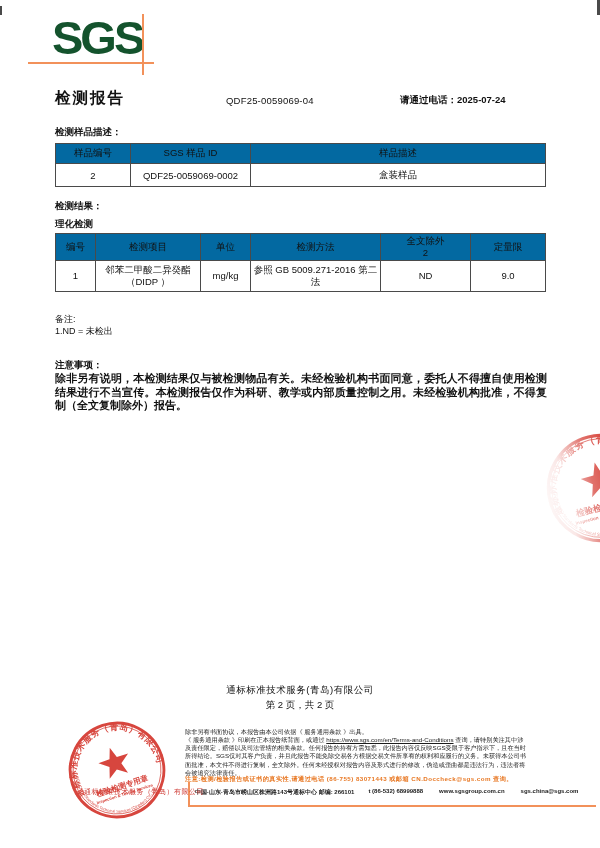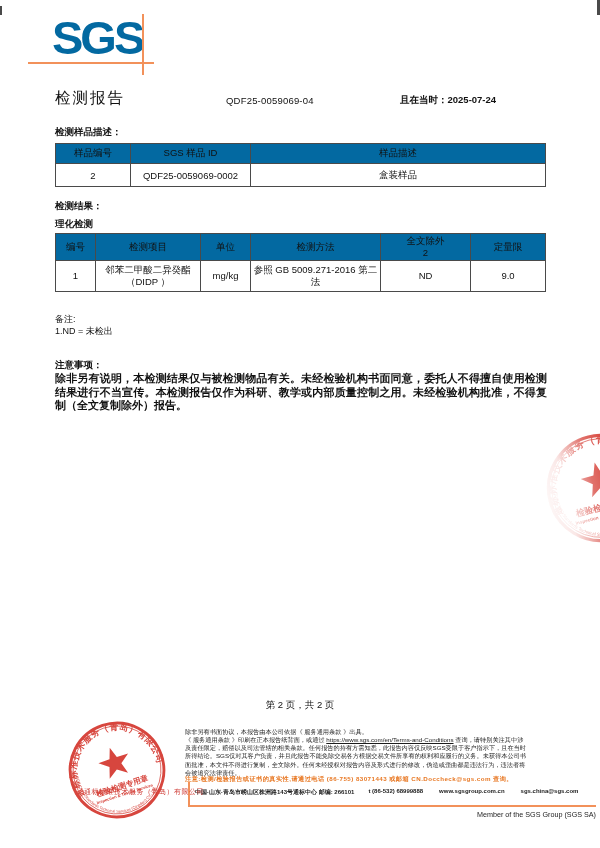--- a/index.html
+++ b/index.html
@@ -2,28 +2,28 @@
 <html><head>
 <meta charset="utf-8">
 <style>
   * { margin:0; padding:0; box-sizing:border-box; }
   html,body { background:#fff; }
   body { font-family:"Liberation Sans","DejaVu Sans",sans-serif; color:#111; }
   .page { position:relative; width:600px; height:848px; background:#fff; overflow:hidden; }
 
   
   .logo-text { position:absolute; left:52px; top:14px; font-size:47px; font-weight:bold;
-               color:#0369a1; letter-spacing:-3px; font-stretch:condensed; line-height:1; }
+               color:#14532d; letter-spacing:-3px; font-stretch:condensed; line-height:1; }
   .logo-hline { position:absolute; left:28px; top:62px; width:126px; height:2px; background:#f2915a; }
   .logo-vline { position:absolute; left:142px; top:14px; width:2px; height:61px; background:#f2915a; }
   .edge-dash-left { position:absolute; left:0; top:6px; width:2px; height:9px; background:#4a4a4a; }
   .edge-dash-right { position:absolute; left:597px; top:0; width:3px; height:15px; background:#4a4a4a; }
 
   
-  .rpt-title { position:absolute; left:55px; top:88px; font-size:15.5px; font-weight:normal; letter-spacing:2px; }
+  .rpt-title { position:absolute; left:55px; top:88px; font-size:15.5px; font-weight:bold; letter-spacing:2px; }
   .rpt-no { position:absolute; left:226px; top:95px; font-size:9.5px; letter-spacing:.2px; }
   .rpt-date { position:absolute; left:400px; top:94px; font-size:9.5px; font-weight:bold; }
 
   .sec-label { position:absolute; font-size:9.5px; font-weight:bold; }
 
   table { border-collapse:collapse; table-layout:fixed; font-size:9.5px; }
   td,th { border:1px solid #4a4a4a; text-align:center; vertical-align:middle; font-weight:normal; padding:1px 2px; }
   .thead-bg th { background:#0369a1; }
   .t1 { position:absolute; left:55px; top:143px; width:490px; }
   .t1 .hr { height:20px; } .t1 .dr { height:23px; }
@@ -67,21 +67,21 @@
 
   <div class="edge-dash-left"></div>
   <div class="edge-dash-right"></div>
 
   <div class="logo-text">SGS</div>
   <div class="logo-hline"></div>
   <div class="logo-vline"></div>
 
   <div class="rpt-title">检测报告</div>
   <div class="rpt-no">QDF25-0059069-04</div>
-  <div class="rpt-date"><span>且在当时：</span><span>2025-07-24</span></div>
+  <div class="rpt-date"><span>请通过电话：</span><span>2025-07-24</span></div>
 
   <div class="sec-label" style="left:55px; top:126px;text-align:right;">检测样品描述：</div>
   <table class="t1">
     <colgroup>
         <col style="width:75px">
         <col style="width:120px">
         <col style="width:295px">
       </colgroup>
     <tbody>
         <tr class="hr thead-bg">
@@ -130,41 +130,41 @@
     </tr>
   </tbody>
     </table>
 
   <div class="remark" style="top:313px;">备注:</div>
   <div class="remark" style="top:325px;">1.ND = 未检出</div>
 
   <div class="notice-title">注意事项：</div>
   <div class="notice-body">除非另有说明，本检测结果仅与被检测物品有关。未经检验机构书面同意，委托人不得擅自使用检测结果进行不当宣传。本检测报告仅作为科研、教学或内部质量控制之用。未经检验机构批准，不得复制（全文复制除外）报告。</div>
 
+  <div class="foot-company">通标标准技术服务(青岛)有限公司</div>
   <div class="foot-page">第 2 页，共 2 页</div>
 
   <div class="legal">
     <div>除非另有书面协议，本报告由本公司依据《 服务通用条款 》出具。</div>
     <div><span>《 服务通用条款 》印刷在正本报告纸背面，或通过 </span><span class="lnk">https://www.sgs.com/en/Terms-and-Conditions</span><span> 查询，请特别关注其中涉</span></div>
     <div>及责任限定，赔偿以及司法管辖的相关条款。任何报告的持有方需知悉，此报告内容仅反映SGS受限于客户指示下，且在当时</div>
     <div>所得结论。SGS仅对其客户负责，并且此报告不能免除交易各方根据交易文件所享有的权利和应履行的义务。未获得本公司书</div>
     <div>面批准，本文件不得进行复制，全文除外。任何未经授权对报告内容及形式进行的修改，伪造或歪曲都是违法行为，违法者将</div>
     <div>会被追究法律责任。</div>
   </div>
   <div class="legal-notice">注意:检测/检验报告或证书的真实性,请通过电话 (86-755) 83071443 或邮箱 CN.Doccheck@sgs.com 查询。</div>
 
   <div class="addr-vline"></div>
   <div class="addr-row">
     <span>中国·山东·青岛市崂山区株洲路143号通标中心  邮编: 266101</span>
     <span class="addr-gap1">t (86-532) 68999888</span>
     <span class="addr-gap2">www.sgsgroup.com.cn</span>
     <span class="addr-gap3">sgs.china@sgs.com</span>
   </div>
   <div class="addr-hline"></div>
-  <div class="member-line">Member of the SGS Group (SGS SA)</div>
 
   <div class="overlap-red">通标标准技术服务（青岛）有限公司</div>
 
   <svg class="stamp stamp-left" viewBox="-56 -56 112 112">
     <defs>
       <path id="lsTop" d="M -36 18 A 40 40 0 1 1 36 18" fill="none"></path>
       <path id="lsBot" d="M -40 -8 A 41 41 0 1 0 40 -8" fill="none"></path>
     </defs>
     <circle r="46" fill="none" stroke="#d4372e" stroke-width="2.8"></circle>
     <circle r="43.2" fill="none" stroke="#d4372e" stroke-width="0.7"></circle>

